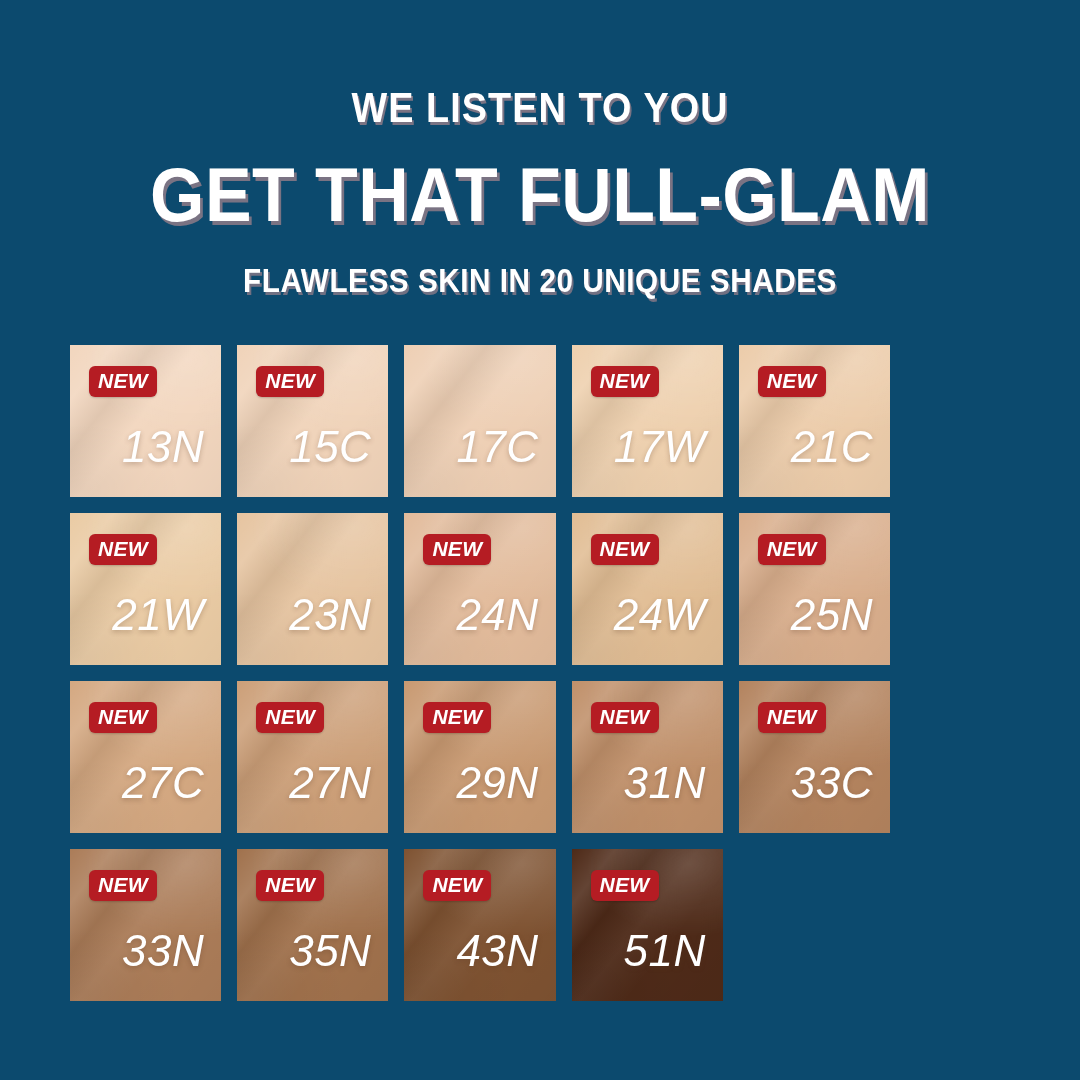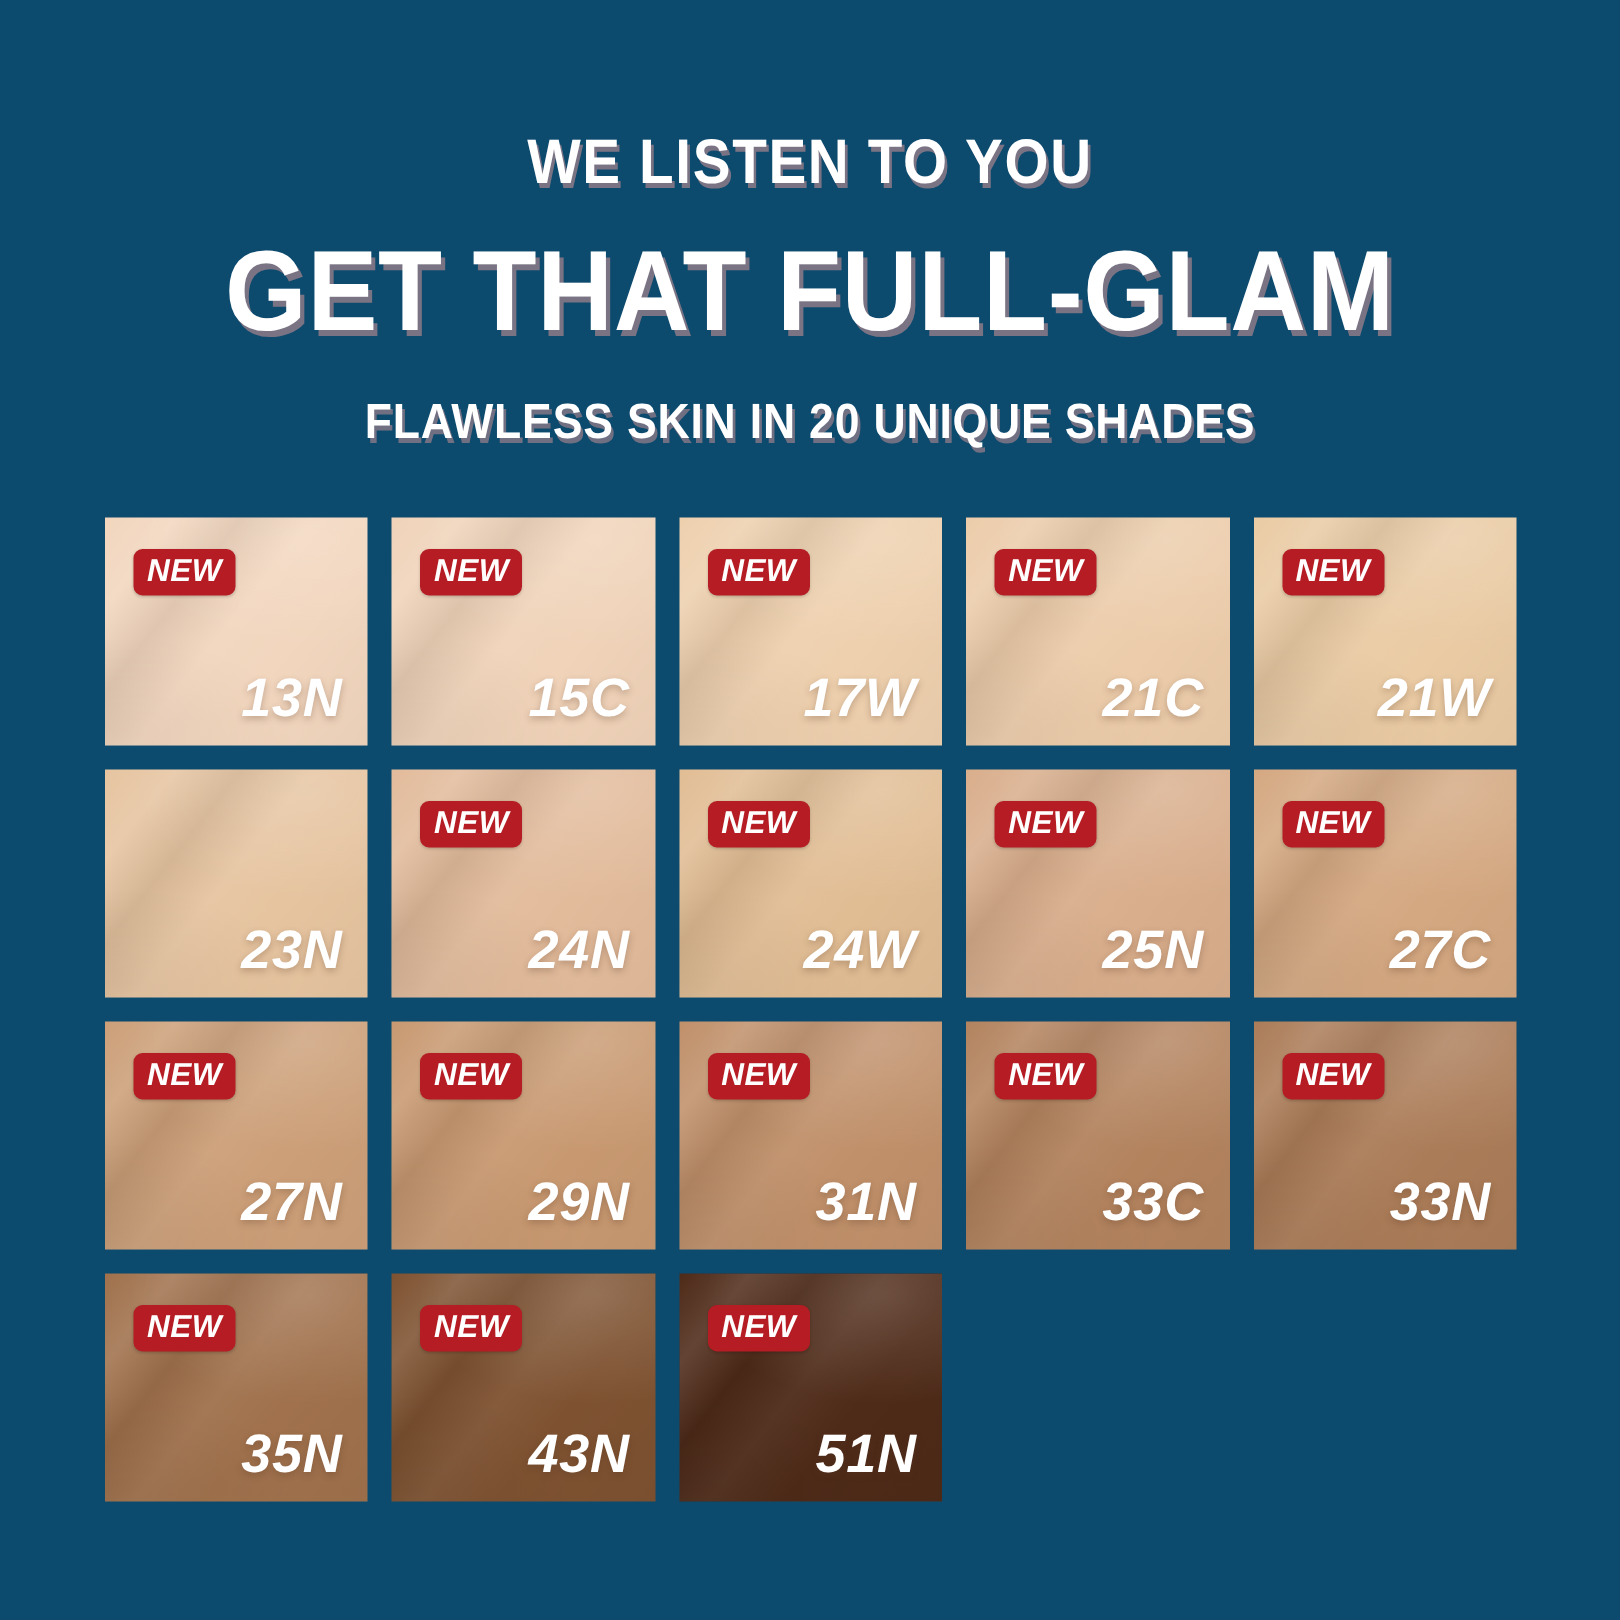--- a/index.html
+++ b/index.html
@@ -46,21 +46,21 @@
     line-height:1.05;
     margin-top:28px;
     transform:scaleX(0.90);
     text-shadow:2px 3px 0 rgba(214,150,150,0.5);
   }
 
   
   #grid {
     position:absolute;
     left:70px; top:345px;
-    width:941px; height:656px;
+    width:820px; height:656px;
     display:grid;
     grid-template-columns:repeat(5, 1fr);
     grid-template-rows:repeat(4, 1fr);
     gap:16px;
   }
   .tile {
     position:relative;
     overflow:hidden;
   }
   
@@ -93,24 +93,24 @@
     font-weight:700;
     font-style:italic;
     letter-spacing:0.3px;
     padding:3px 9px 4px 9px;
     border-radius:6px;
     line-height:1.12;
     box-shadow:0 1px 2px rgba(0,0,0,0.18);
   }
   .shade {
     position:absolute;
-    right:17px; bottom:14px;
+    right:17px; bottom:28px;
     color:#ffffff;
-    font-size:36px;
-    font-weight:700;
+    font-size:44px;
+    font-weight:400;
     font-style:italic;
     letter-spacing:0.5px;
     line-height:1;
     text-shadow:0 2px 5px rgba(90,55,35,0.30);
   }
 </style>
 </head>
 <body style="background: rgb(243, 189, 189);">
 
 <div id="stage" style="background: #0c4a6e;">
@@ -127,20 +127,25 @@
         <div class="smear2"></div>
         <div class="badge" style="background: rgb(181, 28, 35); color: rgb(255, 255, 255);">NEW</div>
         <div class="shade">13N</div>
       </div>
       <div class="tile" style="background: rgb(240, 211, 185);">
         <div class="smear"></div>
         <div class="smear2"></div>
         <div class="badge" style="background: rgb(181, 28, 35); color: rgb(255, 255, 255);">NEW</div>
         <div class="shade">15C</div>
       </div>
+      <div class="tile" style="background: rgb(238, 207, 180);">
+        <div class="smear"></div>
+        <div class="smear2"></div>
+        <div class="shade">17C</div>
+      </div>
       <div class="tile" style="background: rgb(238, 208, 174);">
         <div class="smear"></div>
         <div class="smear2"></div>
         <div class="badge" style="background: rgb(181, 28, 35); color: rgb(255, 255, 255);">NEW</div>
         <div class="shade">17W</div>
       </div>
       <div class="tile" style="background: rgb(236, 204, 170);">
         <div class="smear"></div>
         <div class="smear2"></div>
         <div class="badge" style="background: rgb(181, 28, 35); color: rgb(255, 255, 255);">NEW</div>

